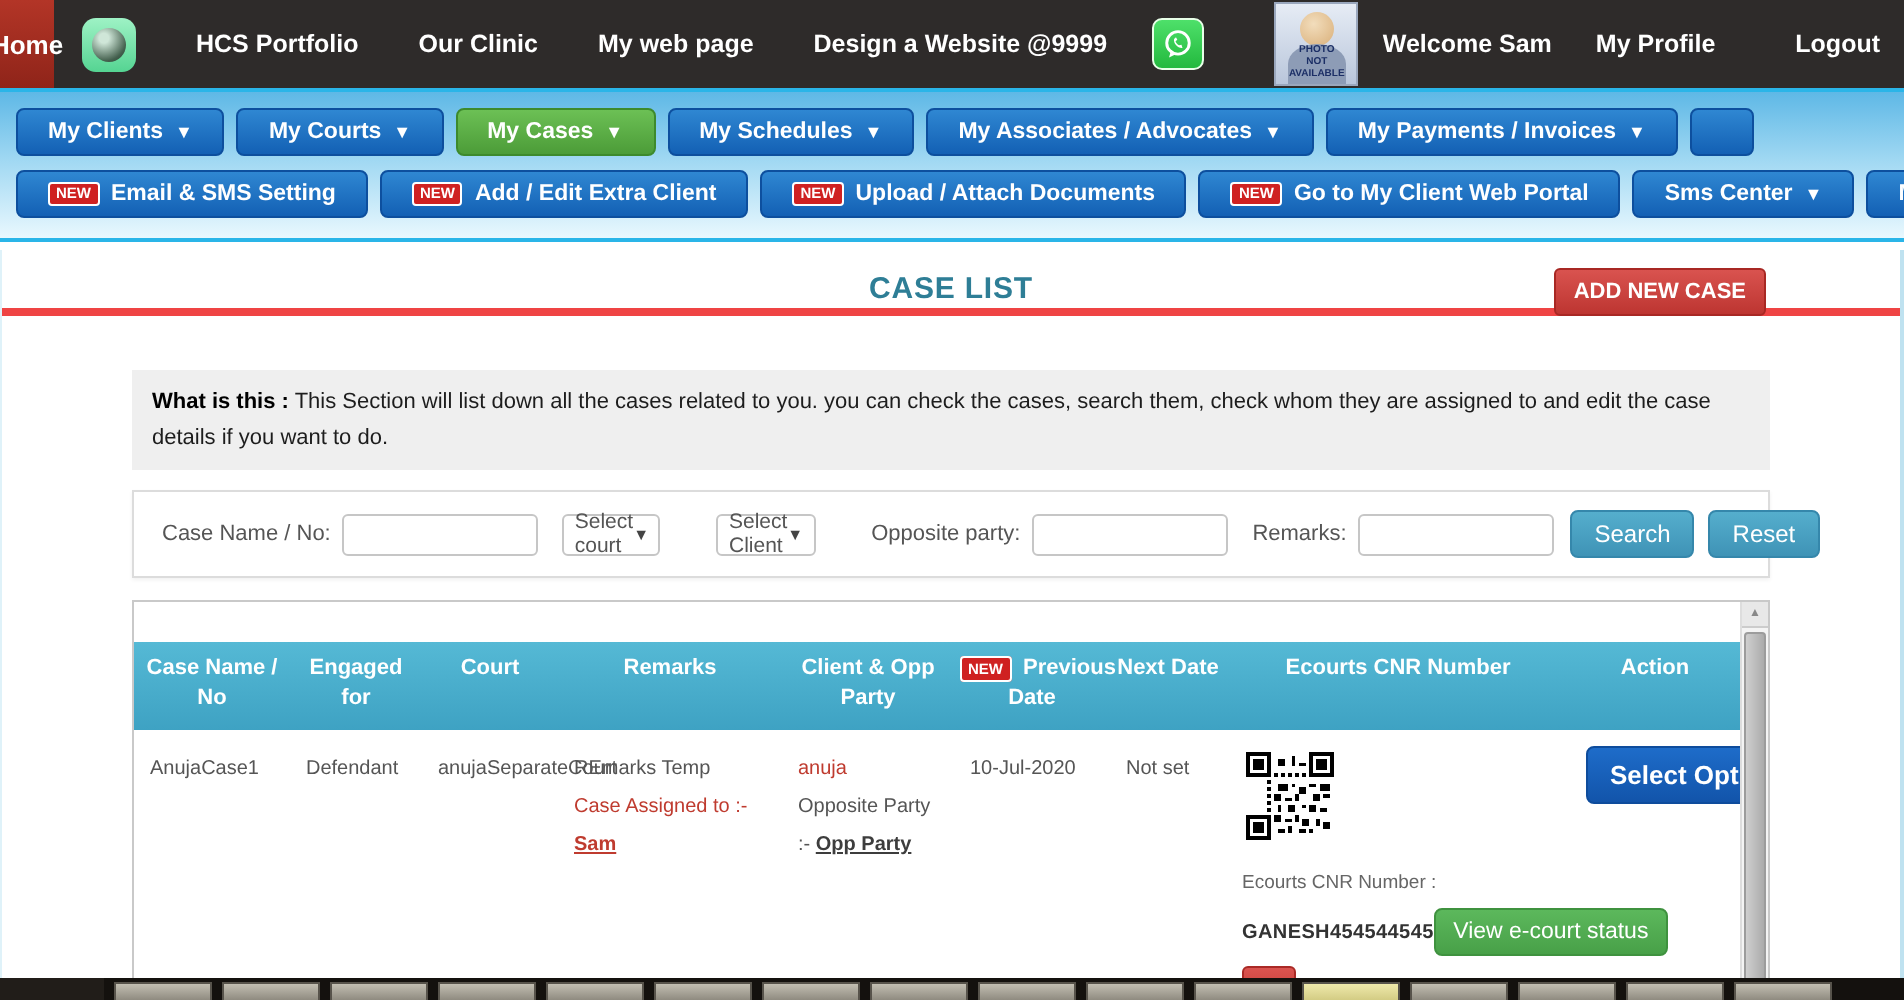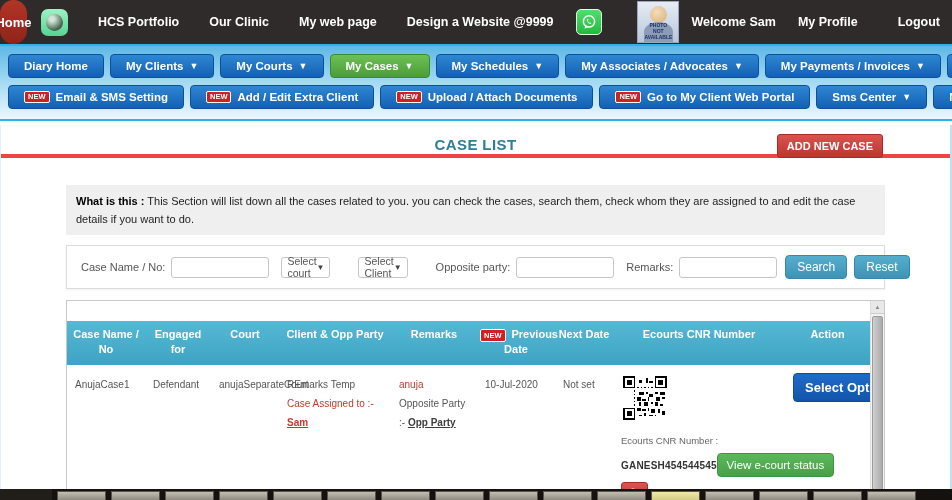--- a/index.html
+++ b/index.html
@@ -2,21 +2,21 @@
 <html><head>
 <meta charset="utf-8">
 <style>
   * { margin:0; padding:0; box-sizing:border-box; }
   html,body { width:952px; height:500px; overflow:hidden; }
   body { font-family:"Liberation Sans", sans-serif; background:#fff; position:relative; }
 
   
   .topbar { height:44px; background:#2e2b2a; display:flex; align-items:center; }
   .home-btn { width:27px; height:100%; background:linear-gradient(#b33527,#8f2419);
-    color:#fff; font-weight:bold; font-size:13px; display:flex; align-items:center; justify-content:center; cursor:pointer;border-radius:18px; }
+    color:#fff; font-weight:bold; font-size:13px; display:flex; align-items:center; justify-content:center; cursor:pointer; }
   .logo { width:27px; height:27px; margin-left:14px; border-radius:7px;
     background:linear-gradient(#9ef2c5,#55d492); display:flex; align-items:center; justify-content:center; }
   .logo-globe { width:17px; height:17px; border-radius:50%;
     background:radial-gradient(circle at 35% 30%, #cfe6d8 15%, #44604e 70%, #23382c); }
   .top-menu { display:flex; align-items:center; color:#fff; font-weight:bold; font-size:12.5px; }
   .top-menu .mi { margin-left:30px; cursor:pointer; white-space:nowrap; }
   .wa { width:26px; height:26px; margin-left:22px; border-radius:5px; background:linear-gradient(#4ee06a,#23b93e);
     border:1px solid #e8ffe8; display:flex; align-items:center; justify-content:center; cursor:pointer; }
   .top-right { margin-left:auto; display:flex; align-items:center; color:#fff; font-weight:bold; font-size:12.5px; padding-right:12px; }
   .avatar { width:42px; height:42px; background:linear-gradient(#e6ecf5,#b9c6db); position:relative; overflow:hidden; border:1px solid #9aa7bd; }
@@ -133,23 +133,20 @@
     </div>
     <span class="tr-static">Welcome Sam</span>
     <span class="tr-item">My Profile</span>
     <span class="tr-item" style="margin-left:40px;">Logout</span>
   </div>
 </div>
 
 <div class="nav-area">
   <div class="nav-row">
     <button class="nav-btn">
-        <span>Diary Home</span>
-      </button>
-    <button class="nav-btn">
         <span>My Clients</span>
         <span class="caret">▼</span>
       </button>
     <button class="nav-btn">
         <span>My Courts</span>
         <span class="caret">▼</span>
       </button>
     <button class="nav-btn active">
         <span>My Cases</span>
         <span class="caret">▼</span>
@@ -227,22 +224,22 @@
     <button class="teal-btn">Reset</button>
   </div>
 
   <div class="table-wrap">
     <div class="table-inner">
 
       <div class="grid ghead">
         <div class="hc">Case Name / No</div>
         <div class="hc">Engaged for</div>
         <div class="hc">Court</div>
+        <div class="hc">Remarks</div>
         <div class="hc">Client &amp; Opp Party</div>
-        <div class="hc">Remarks</div>
         <div class="hc"><span class="new-badge">NEW</span><span>Previous Date</span></div>
         <div class="hc">Next Date</div>
         <div class="hc">Ecourts CNR Number</div>
         <div class="hc">Action</div>
       </div>
 
       <div class="grid grow" style="min-height:127px;">
         <div class="c">AnujaCase1</div>
         <div class="c">Defendant</div>
         <div class="c">anujaSeparateCourt</div>

